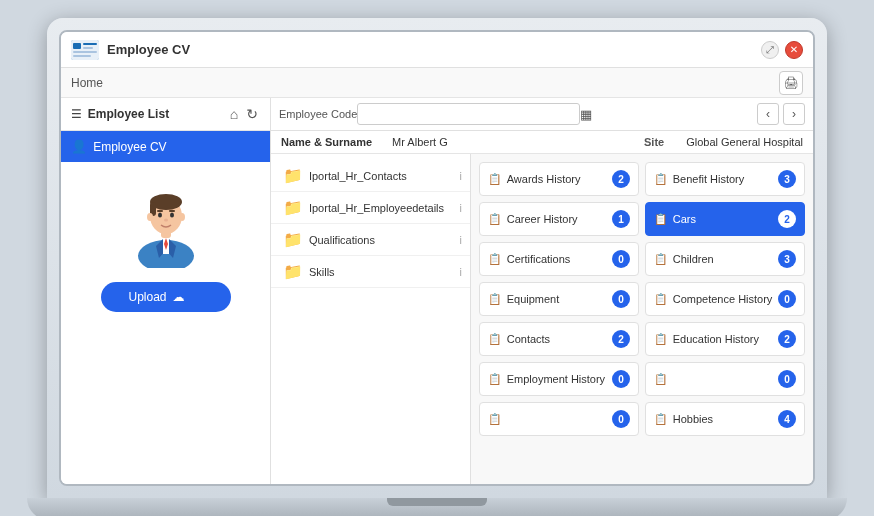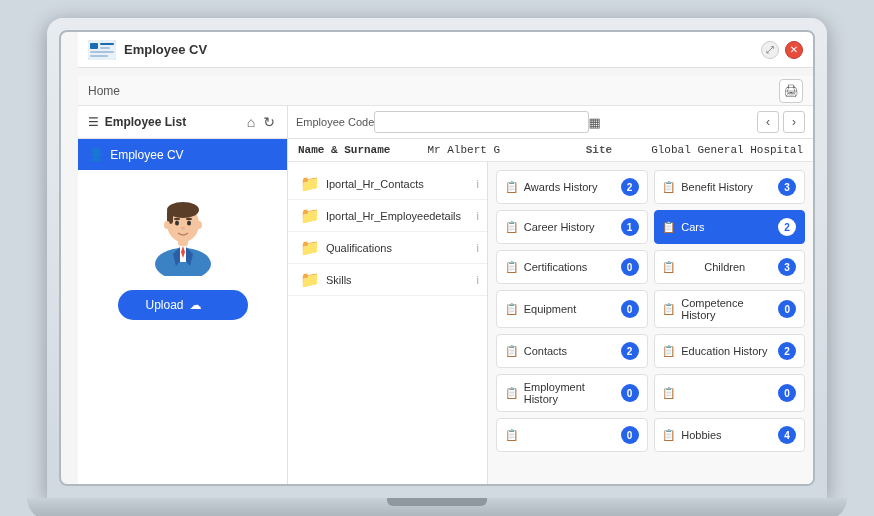--- a/index.html
+++ b/index.html
@@ -33,21 +33,20 @@
 
     .screen {
       width: 100%;
       height: 100%;
       background: #f5f5f5;
       border-radius: 8px;
       overflow: hidden;
       display: flex;
       flex-direction: column;
       border: 2px solid #b0b8c0;
-      padding-left: 17px;
     }
 
     .laptop-base {
       position: absolute;
       bottom: -22px;
       left: 50%;
       transform: translateX(-50%);
       width: 820px;
       height: 22px;
       background: linear-gradient(180deg, #c8d0d8 0%, #a8b0b8 100%);
@@ -117,21 +116,20 @@
 
     
     .breadcrumb-bar {
       display: flex;
       align-items: center;
       justify-content: space-between;
       padding: 5px 10px;
       background: #f9f9f9;
       border-bottom: 1px solid #e5e5e5;
       height: 30px;
-      margin-top: 8px;
     }
     .breadcrumb-text {
       font-size: 12px;
       color: #555;
     }
     .print-btn {
       width: 24px;
       height: 24px;
       border: 1px solid #ccc;
       border-radius: 4px;
@@ -352,26 +350,25 @@
       font-size: 10px;
       font-weight: bold;
     }
     .card-item.active .card-badge {
       background: white;
       color: #2563eb;
     }
     .name-site-row {
       display: flex;
       align-items: center;
-      gap: 33px;
+      gap: 16px;
       padding: 5px 10px;
       border-bottom: 1px solid #e5e5e5;
       font-size: 11px;
       background: #fff;
-      font-family: Liberation Mono, monospace;
     }
     .site-label {
       font-weight: 600;
       color: #555;
     }
     .site-value {
       color: #333;
     }
     .arrow-btn {
       width: 22px;
@@ -565,21 +562,21 @@
                   <div class="card-item">
     <div class="card-left">
       <span class="card-icon">📋</span>
       <span style="font-size:11px;">Certifications</span>
     </div>
     <span class="card-badge">0</span>
   </div>
                   <div class="card-item">
     <div class="card-left">
       <span class="card-icon">📋</span>
-      <span style="font-size:11px;margin-left:23px;">Children</span>
+      <span style="font-size:11px;">Children</span>
     </div>
     <span class="card-badge">3</span>
   </div>
                   <div class="card-item">
     <div class="card-left">
       <span class="card-icon">📋</span>
       <span style="font-size:11px;">Equipment</span>
     </div>
     <span class="card-badge">0</span>
   </div>

